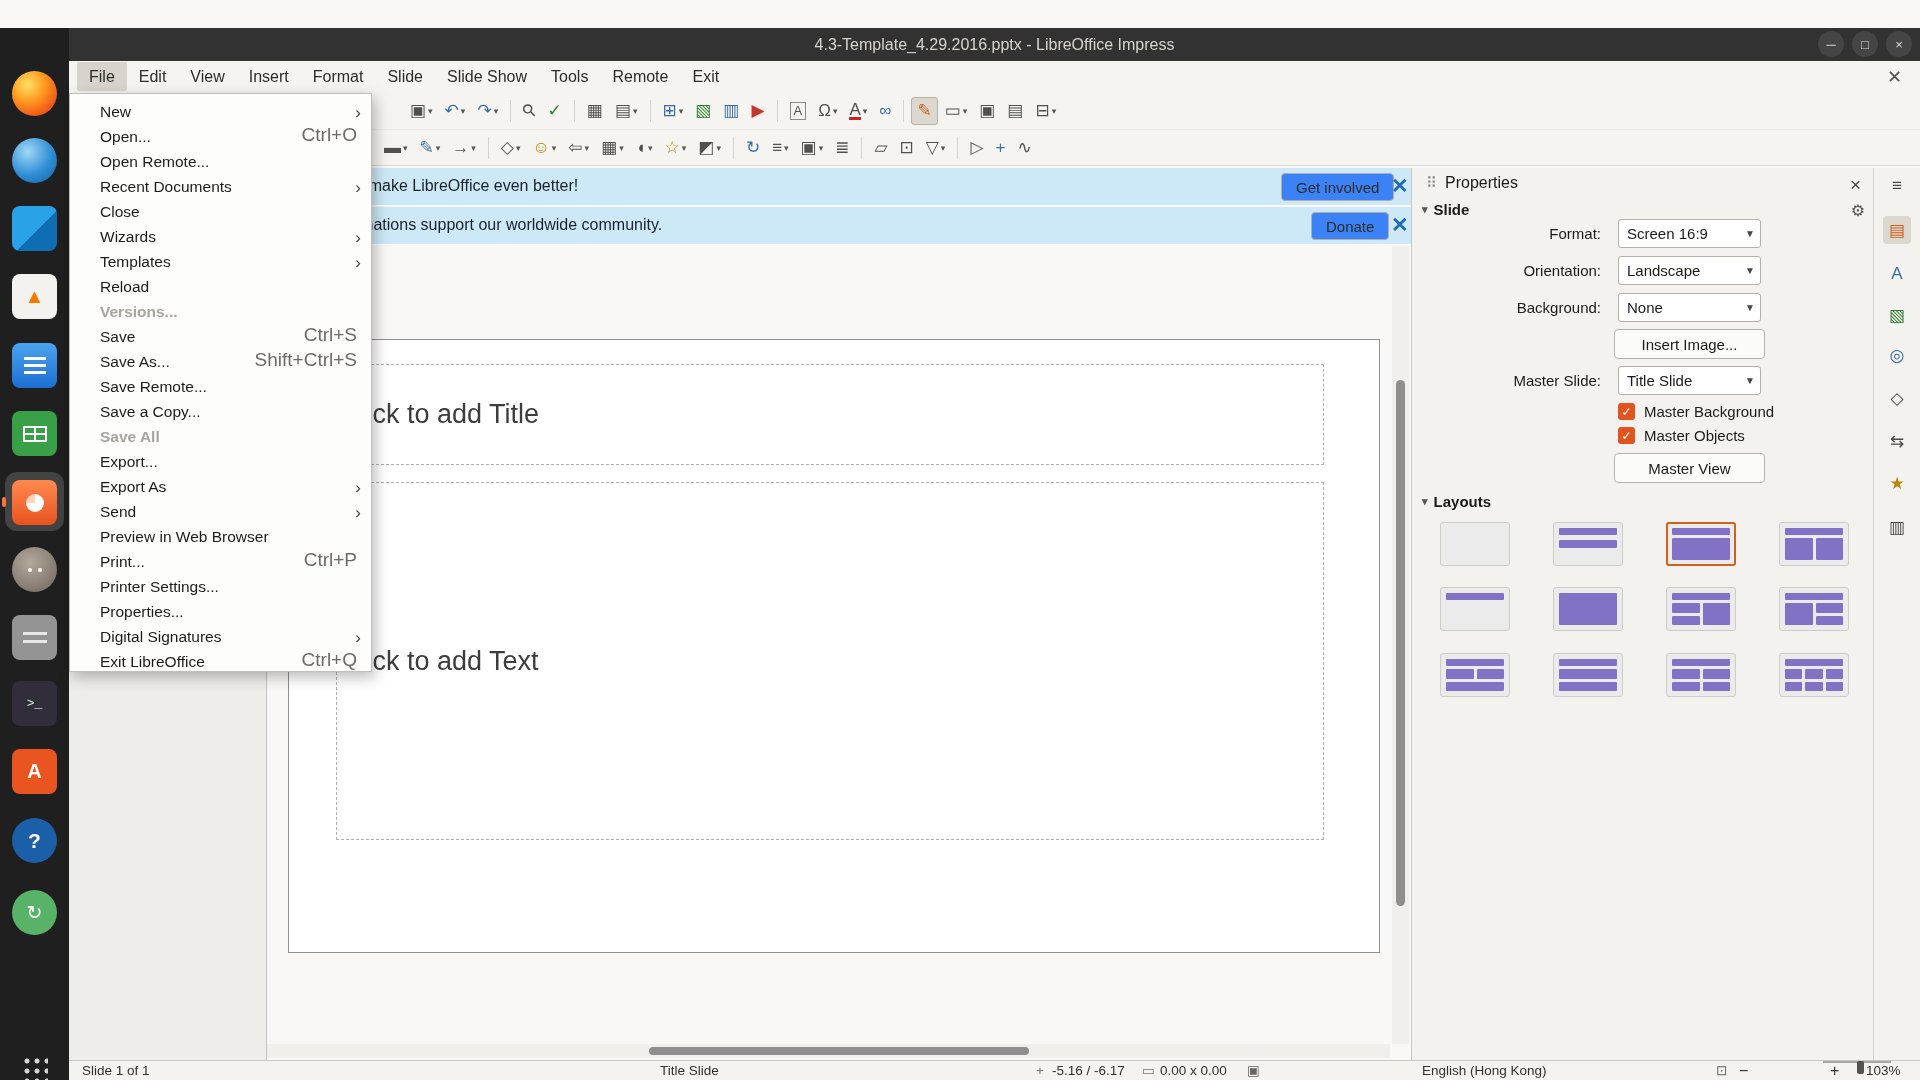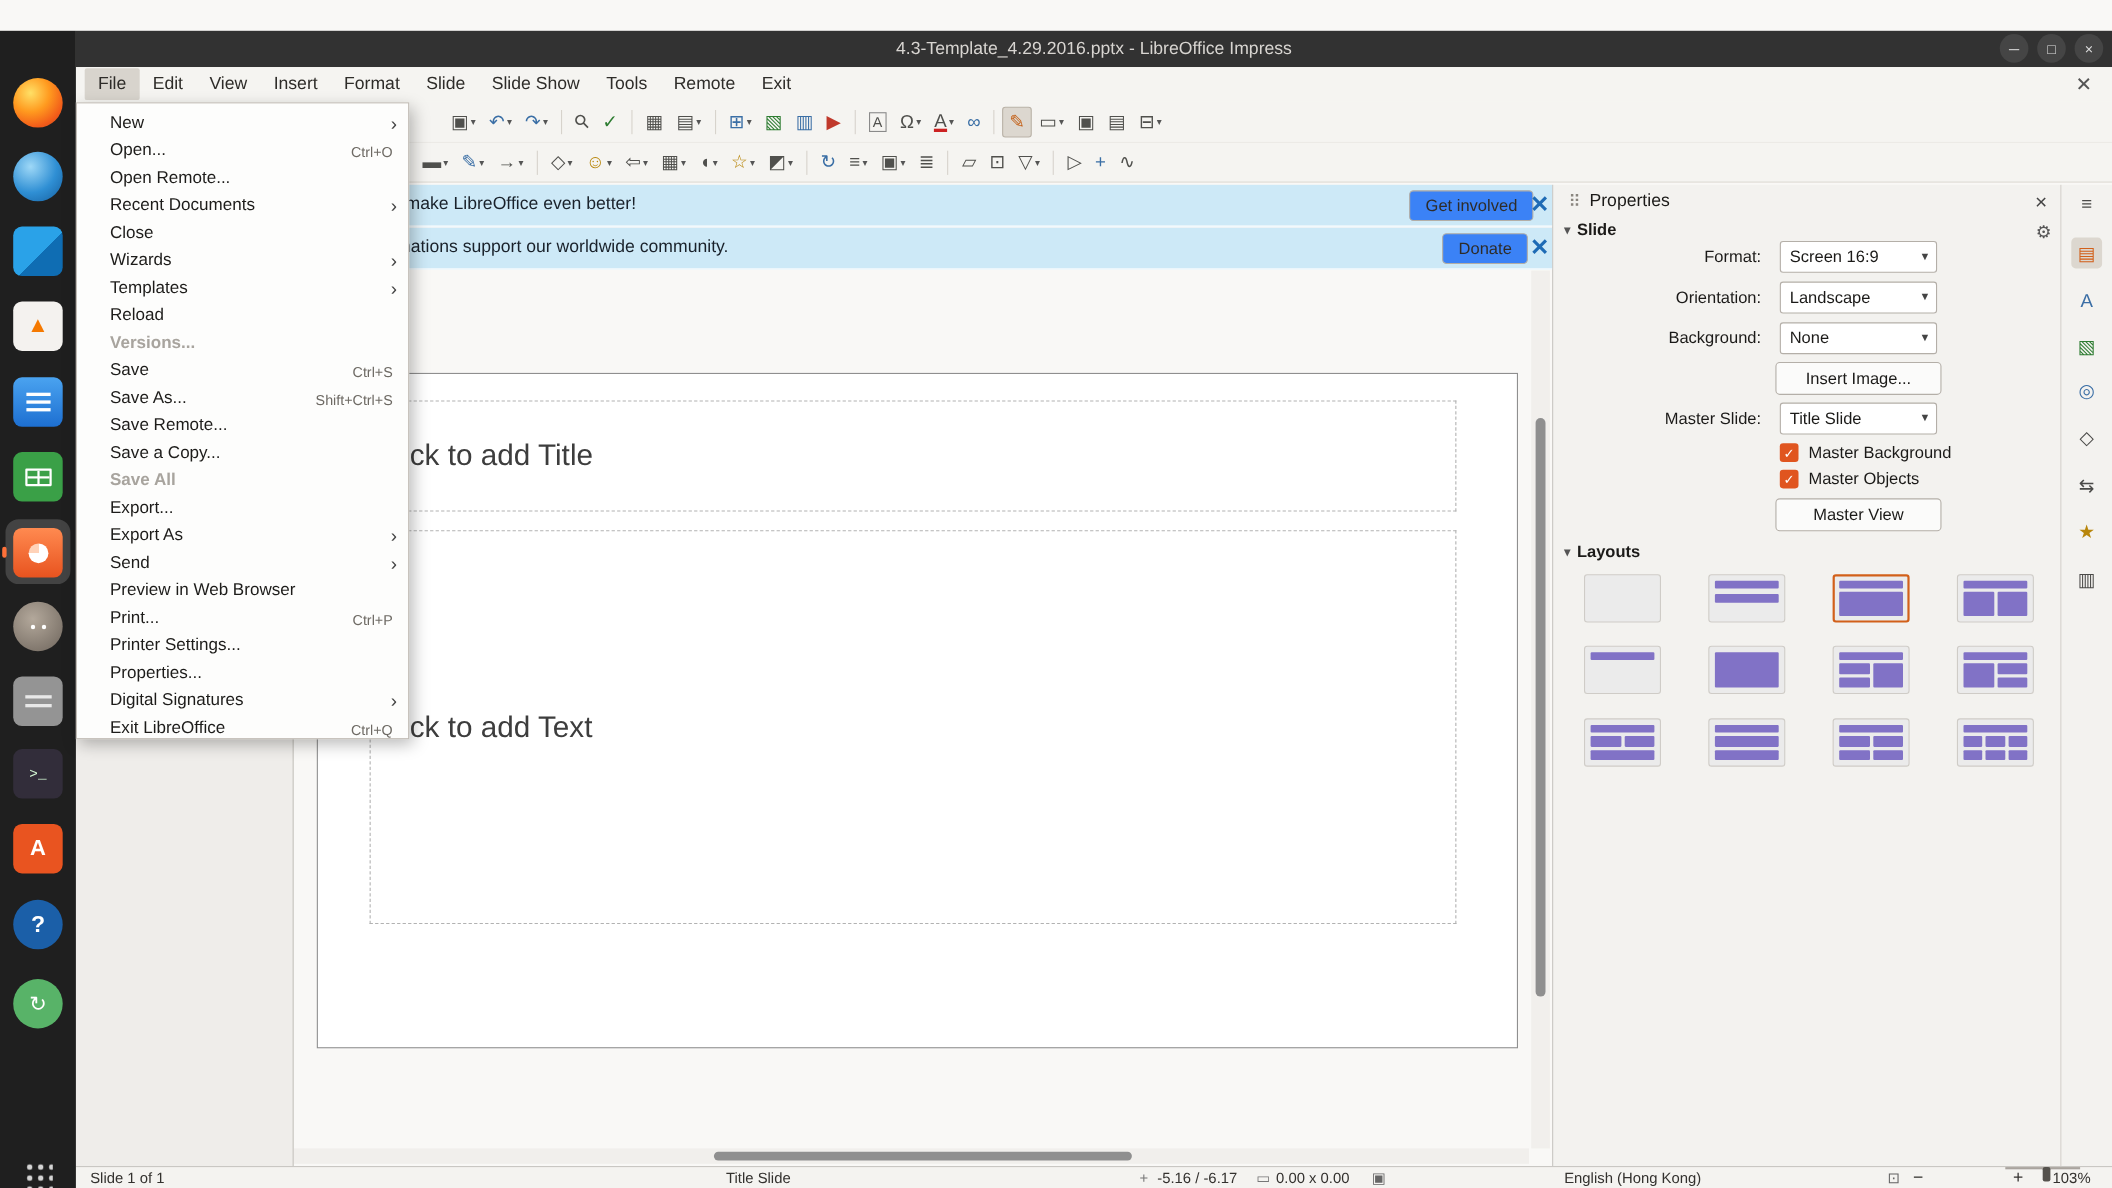--- a/index.html
+++ b/index.html
@@ -146,21 +146,21 @@
   .ic-green { border-radius:50%; background:#58b368; font-size:19px; }
   .ic-grid { background:none; }
   .ic-grid i { width:27px; height:27px; background-image:radial-gradient(#d4d4d4 2.3px, transparent 2.8px);
                background-size:10px 10px; background-position:1px 1px; }
 
   
   .filemenu { position:absolute; left:69px; top:93px; width:303px; height:579px; background:#fdfdfc;
               border:1px solid #c2bdb6; box-shadow:3px 5px 14px rgba(0,0,0,.28); z-index:70; padding-top:2px; }
   .mi { position:relative; height:25px; display:flex; align-items:flex-end; padding:0 14px 0 30px; font-size:15.5px; color:#1d1c1a; }
   .mi .ml { flex:1; white-space:nowrap; }
-  .mi .ms { color:#6e6a64; font-size:13px; }
+  .mi .ms { color:#6e6a64; font-size:19px; }
   .mi .sub { position:absolute; right:10px; font-size:17px; color:#444; line-height:1; }
   .mi.dis .ml { color:#a8a49e;font-weight:bold; }
 </style>
 </head>
 <body>
 
 <div class="screen">
 
 
   <div class="dock">

